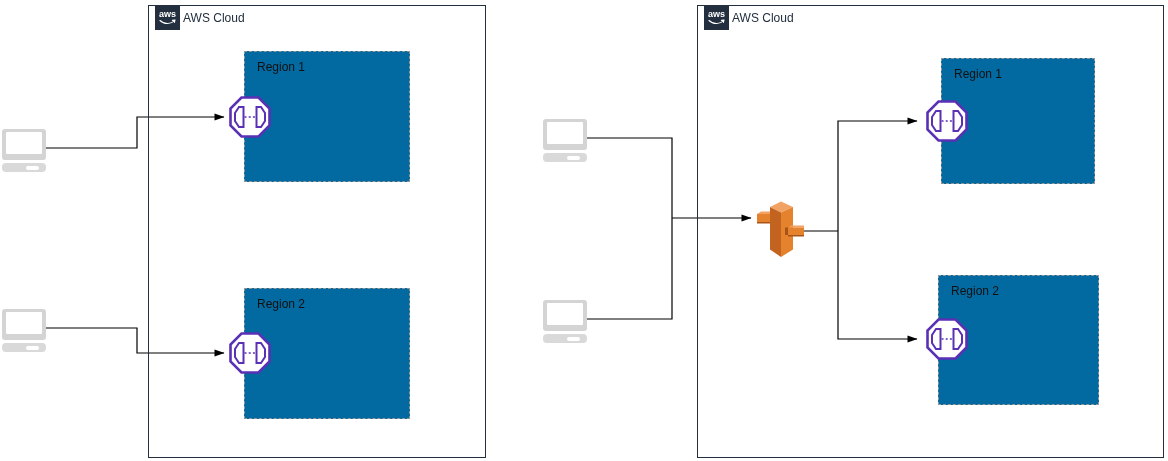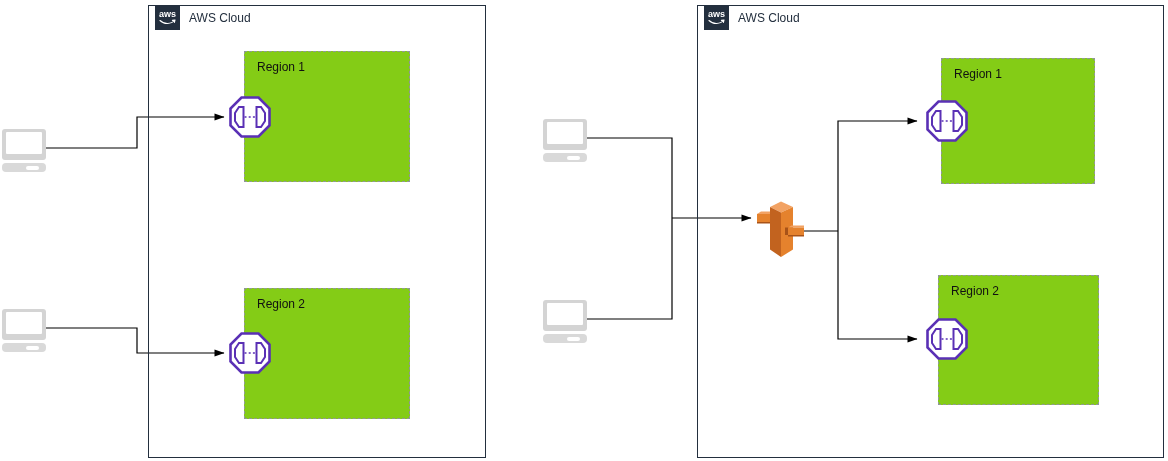--- a/index.html
+++ b/index.html
@@ -6,23 +6,23 @@
   .canvas{
     position:relative;width:1168px;height:461px;background:#ffffff;
     font-family:"Liberation Sans", sans-serif;overflow:hidden;
   }
   .connectors{position:absolute;left:0;top:0;width:1168px;height:461px;pointer-events:none;}
   .cloud{
     position:absolute;border:1px solid #232F3E;background:transparent;box-sizing:border-box;
   }
   .cloud-header{position:absolute;top:-1px;left:-1px;display:flex;align-items:center;}
   .aws-badge{width:25px;height:25px;background:#232F3E;flex:0 0 auto;margin-left:7px;}
-  .cloud-label{margin-left:9px;font-size:12px;color:#232F3E;white-space:nowrap;}
+  .cloud-label{margin-left:3px;font-size:12px;color:#232F3E;white-space:nowrap;}
   .region{
-    position:absolute;background:#84cc16;border:1px dashed #909699;box-sizing:border-box;
+    position:absolute;background:#0369a1;border:1px dashed #909699;box-sizing:border-box;
   }
   .region-label{position:absolute;left:12px;top:8px;font-size:12px;color:#111111;white-space:nowrap;}
   .icon{position:absolute;}
   .laptop{position:absolute;width:44px;height:44px;}
   .laptop-screen{
     position:absolute;left:0;top:0;width:44px;height:31px;background:#D4D4D4;border-radius:3px;
   }
   .laptop-display{
     position:absolute;left:4px;top:3px;width:36px;height:22px;background:#ffffff;border-radius:1px;
   }

